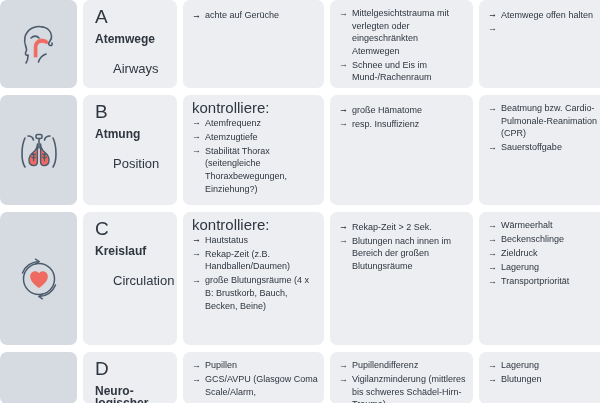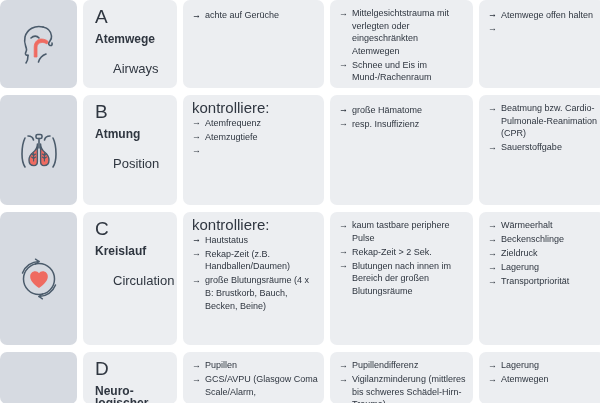--- a/index.html
+++ b/index.html
@@ -195,21 +195,21 @@
     <div class="cell letter-cell">
       <div class="big-letter">B</div>
       <div class="term-de">Atmung</div>
       <div class="term-en">Position</div>
     </div>
     <div class="cell col-check">
       <div class="lead">kontrolliere:</div>
       <ul class="bullets">
         <li><span class="arrow">→</span><span>Atemfrequenz</span></li>
         <li><span class="arrow">→</span><span>Atemzugtiefe</span></li>
-        <li><span class="arrow">→</span></li>
+        <li><span class="arrow">→</span><span>Stabilität Thorax (seitengleiche Thoraxbewegungen, Einziehung?)</span></li>
       </ul>
     </div>
     <div class="cell col-find">
       <ul class="bullets">
         <li><span class="arrow">→</span></li>
         <li><span class="arrow">→</span><span>große Hämatome</span></li>
         <li><span class="arrow">→</span><span>resp. Insuffizienz</span></li>
       </ul>
     </div>
     <div class="cell col-act">
@@ -244,21 +244,21 @@
       <div class="lead">kontrolliere:</div>
       <ul class="bullets">
         <li><span class="arrow">→</span></li>
         <li><span class="arrow">→</span><span>Hautstatus</span></li>
         <li><span class="arrow">→</span><span>Rekap-Zeit (z.B. Handballen/Daumen)</span></li>
         <li><span class="arrow">→</span><span>große Blutungsräume (4 x B: Brustkorb, Bauch, Becken, Beine)</span></li>
       </ul>
     </div>
     <div class="cell col-find">
       <ul class="bullets">
-        <li><span class="arrow">→</span><span>kaum tastbare periphere Pulse</span></li>
+        <li><span class="arrow">→</span></li>
         <li><span class="arrow">→</span><span>Rekap-Zeit &gt; 2 Sek.</span></li>
         <li><span class="arrow">→</span><span>Blutungen nach innen im Bereich der großen Blutungsräume</span></li>
       </ul>
     </div>
     <div class="cell col-act">
       <ul class="bullets">
         <li><span class="arrow">→</span><span>Wärmeerhalt</span></li>
         <li><span class="arrow">→</span><span>Beckenschlinge</span></li>
         <li><span class="arrow">→</span><span>Zieldruck</span></li>
         <li><span class="arrow">→</span><span>Lagerung</span></li>
@@ -284,17 +284,17 @@
     </div>
     <div class="cell col-find">
       <ul class="bullets">
         <li><span class="arrow">→</span><span>Pupillendifferenz</span></li>
         <li><span class="arrow">→</span><span>Vigilanzminderung (mittleres bis schweres Schädel-Hirn-Trauma)</span></li>
       </ul>
     </div>
     <div class="cell col-act">
       <ul class="bullets">
         <li><span class="arrow">→</span><span>Lagerung</span></li>
-        <li><span class="arrow">→</span><span>Atemwegen</span></li>
+        <li><span class="arrow">→</span><span>Blutungen</span></li>
       </ul>
     </div>
   </div>
 </div>
 
 </body></html>

